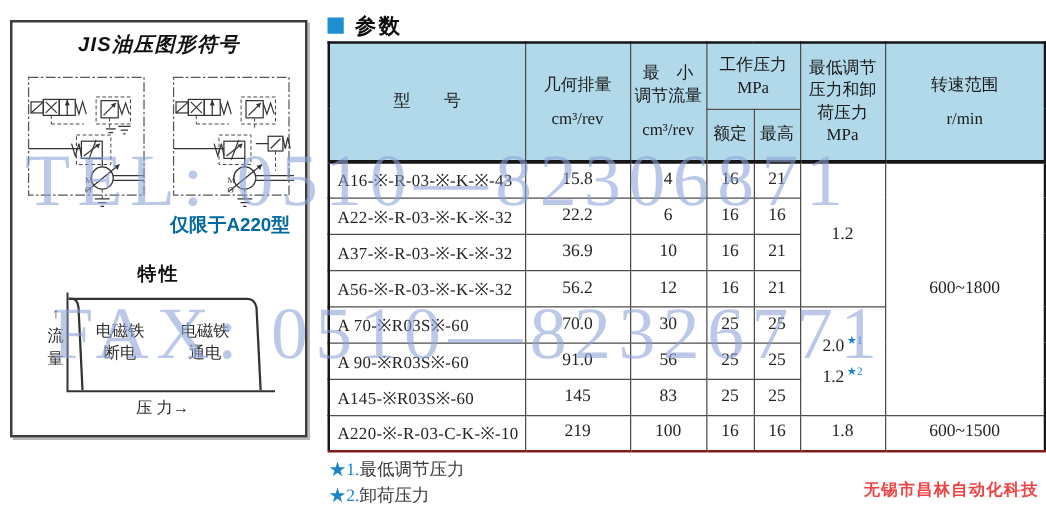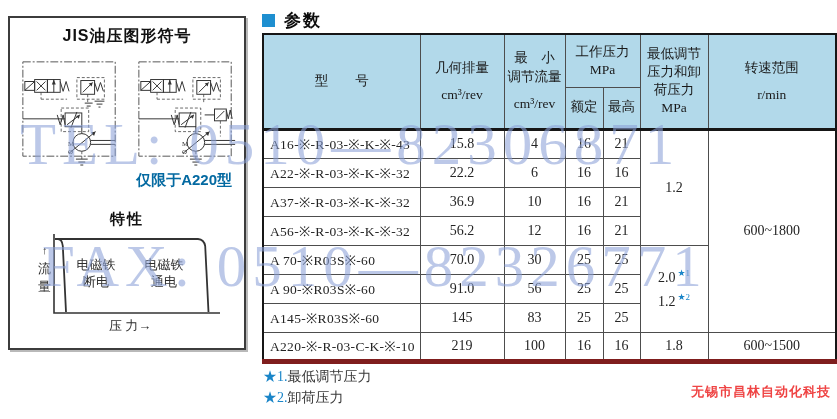--- a/index.html
+++ b/index.html
@@ -16,21 +16,21 @@
   .wm{position:absolute;z-index:30;pointer-events:none;white-space:nowrap;
       font-family:"Liberation Serif","DejaVu Serif",serif;font-size:59px;
       letter-spacing:6px;color:var(--watermark);opacity:.58;}
   #wm1{left:20px;top:110px;}
   #wm2{left:42px;top:221px;margin-top:11px;}
 
   
   .panel{position:absolute;left:8px;top:16px;width:238px;height:334px;
          border:2px solid #3c3c3c;background:#fff;box-shadow:2px 2px 0 #b9b9b9;}
   .panel-title{position:absolute;top:8px;left:0;width:100%;text-align:center;
-               font-weight:bold;font-size:16px;color:#111;letter-spacing:1px;}
+               font-weight:bold;font-size:16px;color:#111;letter-spacing:1px;font-style:italic;}
   .diagrams{position:absolute;top:36px;left:5px;display:flex;gap:4px;}
   .diag{width:112px;height:112px;}
   .caption{position:absolute;top:153px;right:12px;font-weight:bold;font-size:15px;color:#0369a1;}
   .char-title{position:absolute;top:192px;left:0;width:100%;text-align:center;
               font-weight:bold;font-size:15px;color:#111;letter-spacing:2px;}
   .chart{position:absolute;top:211px;left:20px;}
 
   svg .ln{stroke:#333;stroke-width:1;fill:none;}
   svg .dd{stroke:#555;stroke-width:1;fill:none;stroke-dasharray:8 2 2 2;}
   svg .dsh{stroke:#444;stroke-width:0.8;fill:none;stroke-dasharray:3 2;}
@@ -49,21 +49,21 @@
   table{border:2px solid #161616;}
   th,td{border:1px solid #4d4d4d;}
   thead th{background:var(--table-header-bg);font-weight:normal;font-size:13.5px;
            color:#191919;text-align:center;line-height:1.35;}
   thead tr.h1{height:53px;}
   thead tr.h2{height:42px;}
   .hdr-gap{display:block;margin-top:9px;}
   tbody td{height:29px;font-size:14px;text-align:center;color:#242424;}
   td.model{text-align:left;padding-left:6px;font-size:13.5px;letter-spacing:.3px;}
   tbody tr:first-child td{border-top:3px solid #161616;}
-  tbody tr:last-child td{border-bottom:5px solid #7f1d1d;}
+  tbody tr:last-child td{border-bottom:2px solid #7f1d1d;}
   .mpline{line-height:1;margin:8px 0;}
   sup.mark{font-size:9px;color:var(--star-blue);vertical-align:super;margin-left:2px;}
 
   
   .footnotes{position:absolute;left:263px;top:366px;z-index:5;
              font-family:"Liberation Serif","DejaVu Serif",serif;font-size:14px;color:#3a3a3a;}
   .footnote{line-height:21px;}
   .fn-marker{color:var(--star-blue);}
   .company{position:absolute;right:6px;top:383px;font-weight:bold;font-size:13px;
            color:#ef4444;letter-spacing:1px;z-index:5;}

